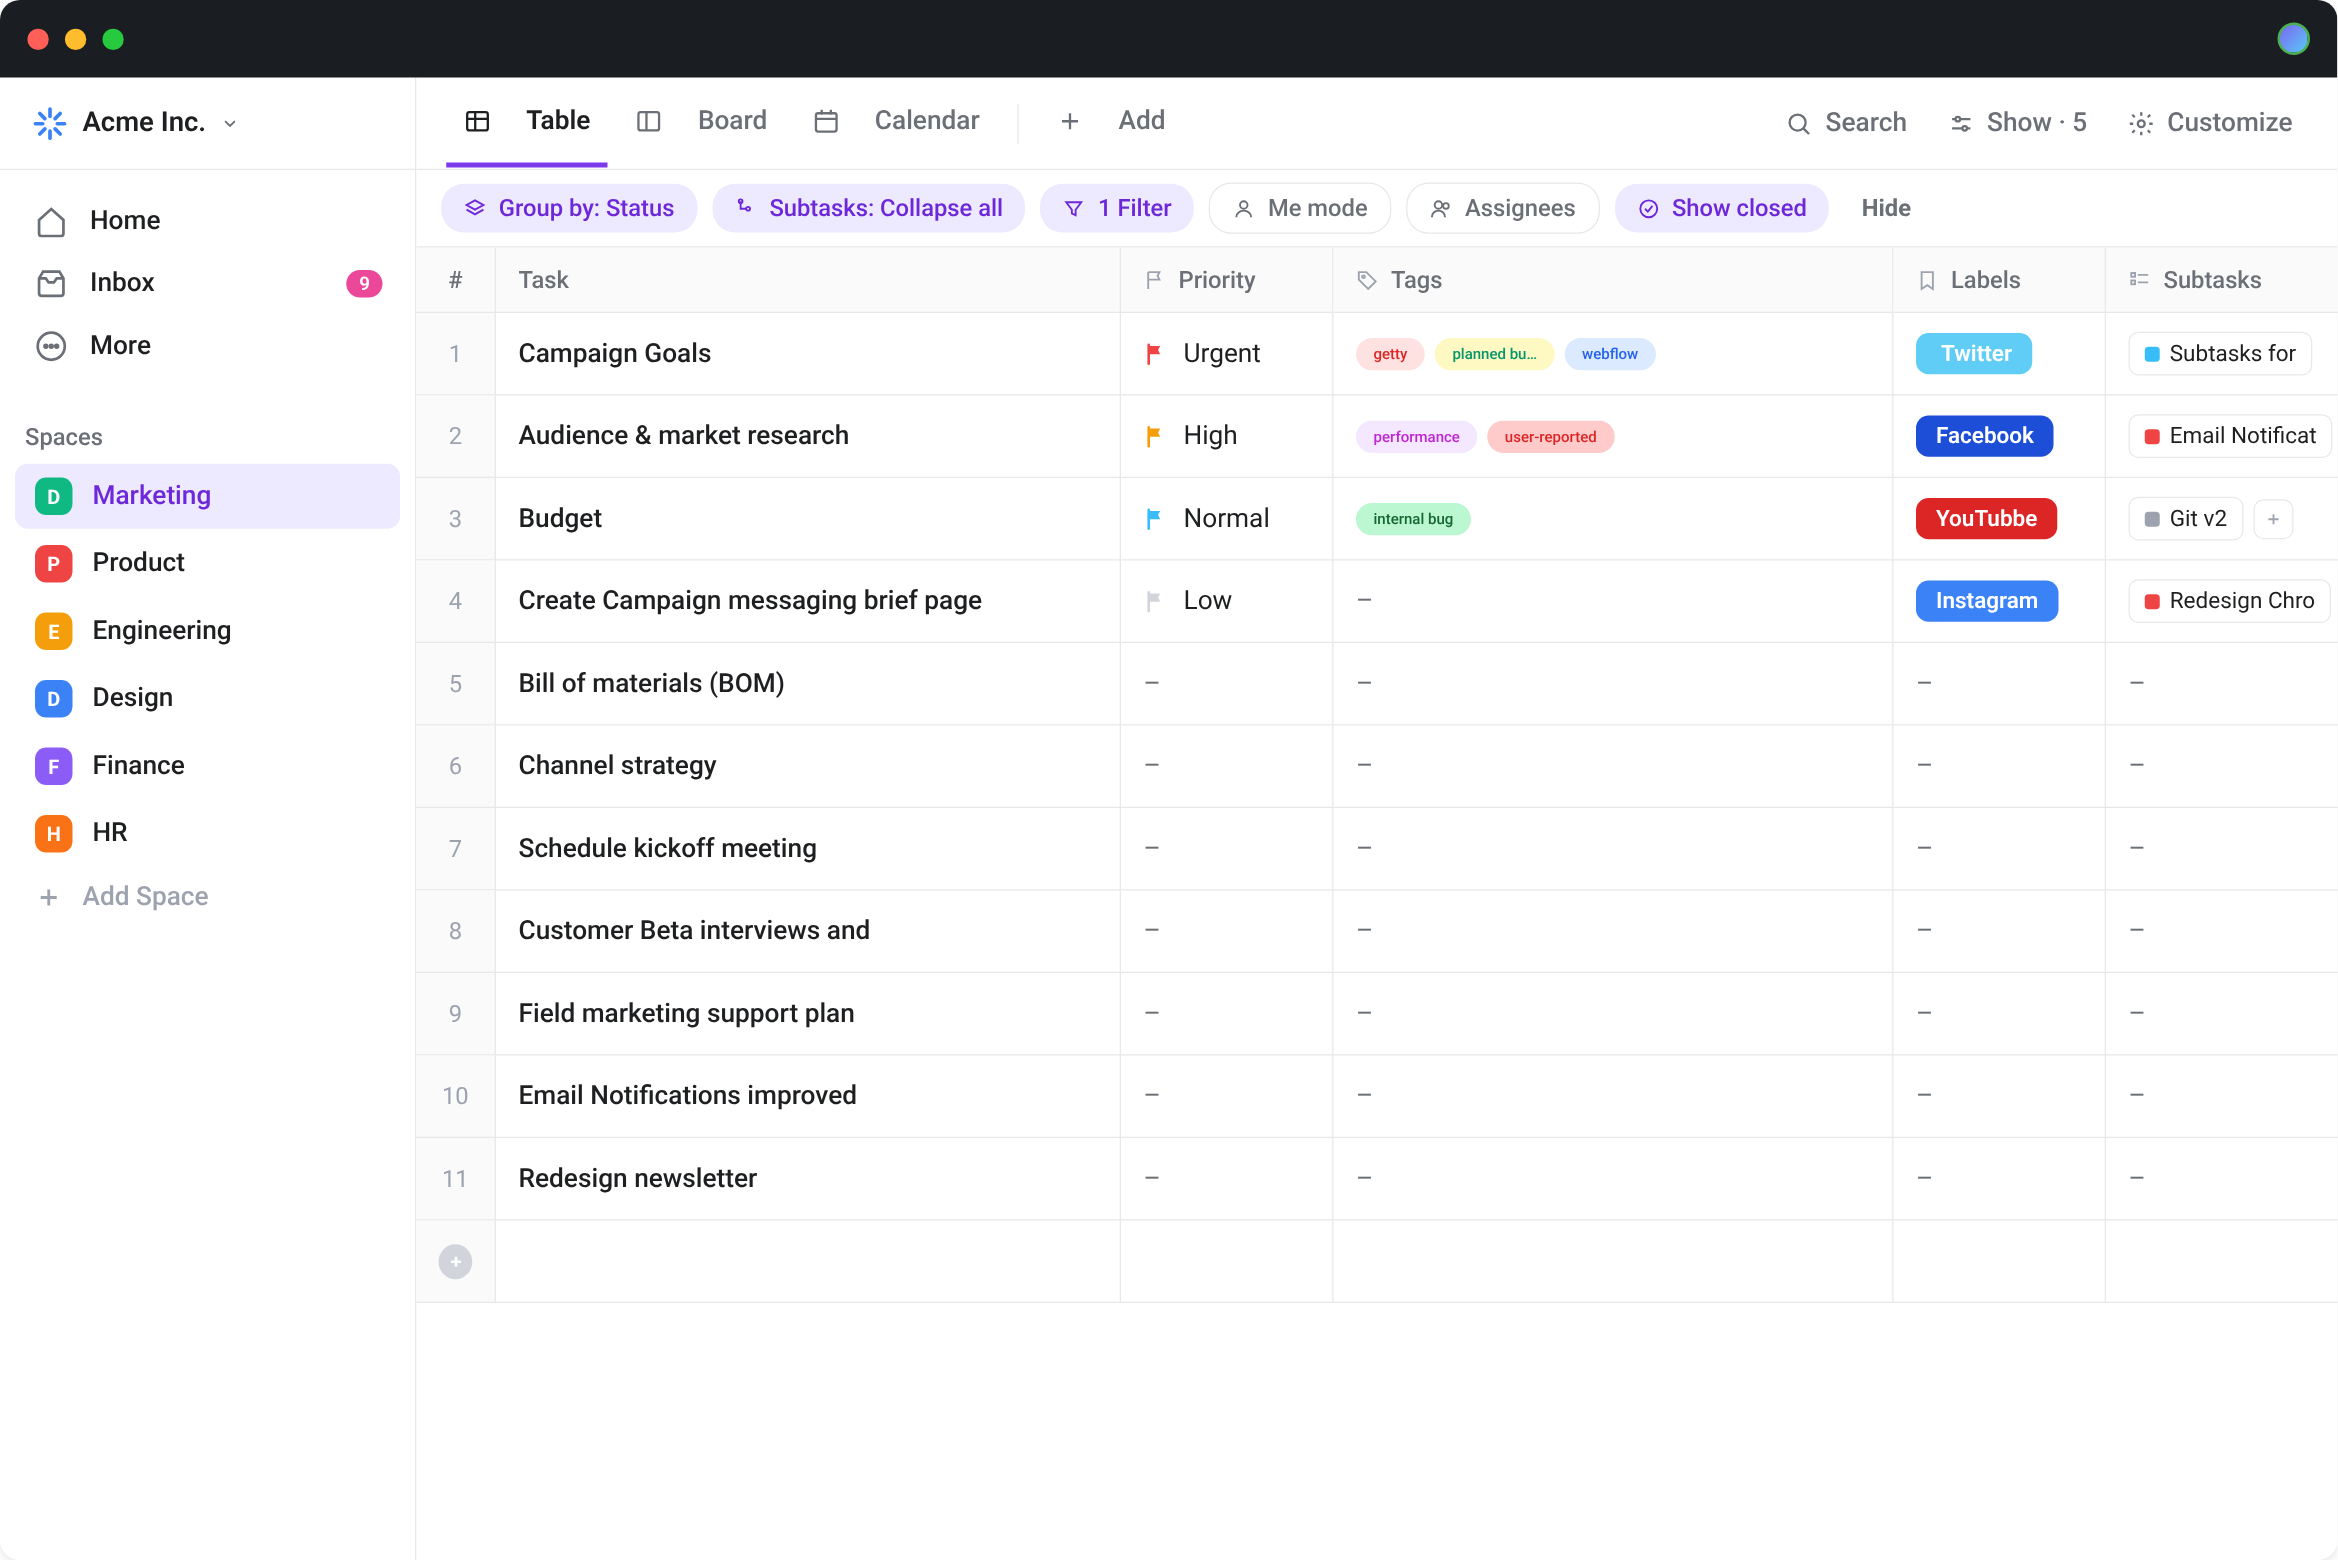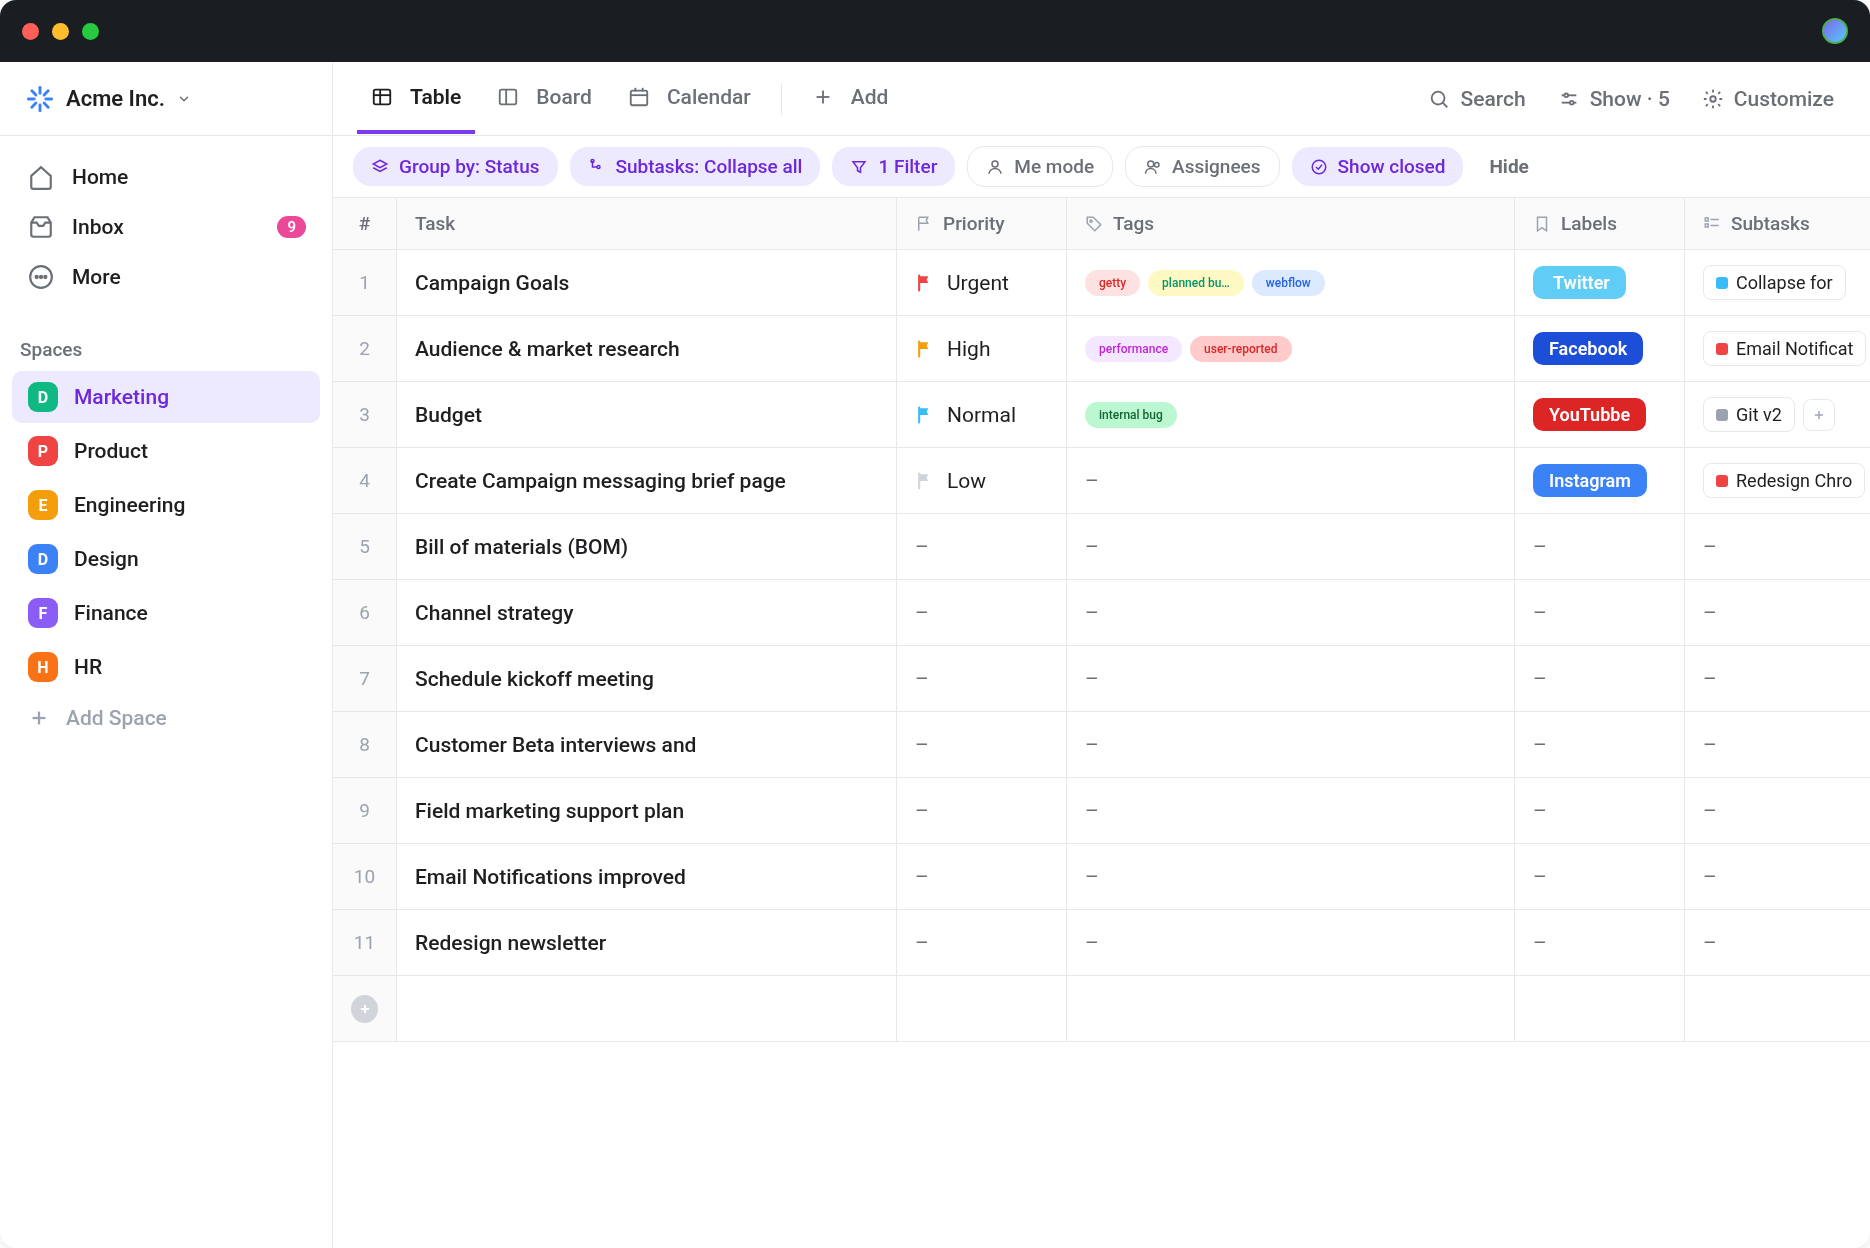--- a/index.html
+++ b/index.html
@@ -27,21 +27,21 @@
 
 .spaces-label { padding: 20px 20px 8px; font-size: 19px; color: #6b6f76; font-weight: 500; }
 .space-item { display: flex; align-items: center; gap: 16px; padding: 11px 16px; border-radius: 10px; cursor: pointer; font-size: 21px; font-weight: 500; margin: 2px 0; }
 .space-item.active { background: #ede9fe; color: #6d28d9; }
 .space-badge { width: 30px; height: 30px; border-radius: 9px; color: #fff; font-weight: 700; font-size: 16px; display: flex; align-items: center; justify-content: center; }
 .add-space { color: #9ca3af; }
 .add-space .plus-ic { width: 22px; height: 22px; stroke: #9ca3af; }
 
 .main { flex: 1; display: flex; flex-direction: column; overflow: hidden; }
 .toolbar { height: 74px; display: flex; align-items: center; padding: 0 24px; border-bottom: 1px solid #e8e8e8; gap: 8px; }
-.view-tab { display: flex; align-items: center; gap: 17px; padding: 0 14px; height: 70px; font-size: 21px; font-weight: 500; color: #6b6f76; cursor: pointer; border-bottom: 4px solid transparent; }
+.view-tab { display: flex; align-items: center; gap: 28px; padding: 0 14px; height: 70px; font-size: 21px; font-weight: 500; color: #6b6f76; cursor: pointer; border-bottom: 4px solid transparent; }
 .view-tab.active { color: #1e1f21; border-bottom-color: #7c3aed; font-weight: 600; }
 .view-tab .ic { width: 22px; height: 22px; stroke: currentColor; fill: none; stroke-width: 2; }
 .tb-divider { width: 1px; height: 32px; background: #e8e8e8; margin: 0 8px; }
 .tb-spacer { flex: 1; }
 .tb-action { display: flex; align-items: center; gap: 10px; padding: 8px 12px; font-size: 21px; color: #6b6f76; cursor: pointer; font-weight: 500; }
 .tb-action .ic { width: 22px; height: 22px; stroke: currentColor; fill: none; stroke-width: 2; }
 
 .filters { height: 62px; display: flex; align-items: center; padding: 0 20px; gap: 12px; border-bottom: 1px solid #e8e8e8; }
 .pill { display: flex; align-items: center; gap: 10px; padding: 8px 18px; border-radius: 18px; font-size: 19px; font-weight: 500; cursor: pointer; }
 .pill.purple { background: #ede9fe; color: #6d28d9; }
@@ -337,21 +337,21 @@
                 <span class="tag green-soft">planned bu…</span>
                 <span class="tag blue-outline">webflow</span>
               </div>
             </div>
             <div class="td">
               <span class="label-chip twitter">Twitter</span>
             </div>
             <div class="td" style="gap:8px">
               <div class="subtask-chip">
                 <div class="sq" style="background:#38bdf8"></div>
-                <span>Collapse for</span>
+                <span>Subtasks for</span>
               </div>
             </div>
             <div class="td num">2</div>
             <div class="td task">Audience &amp; market research</div>
             <div class="td">
               <div class="prio">
                 <svg class="flag" viewBox="0 0 24 24">
                   <path d="M5 3v18" stroke="#f59e0b" stroke-width="2.5" stroke-linecap="round"></path>
                   <path d="M5 4h11l-2 4 2 4H5z" fill="#f59e0b"></path>
                 </svg>

